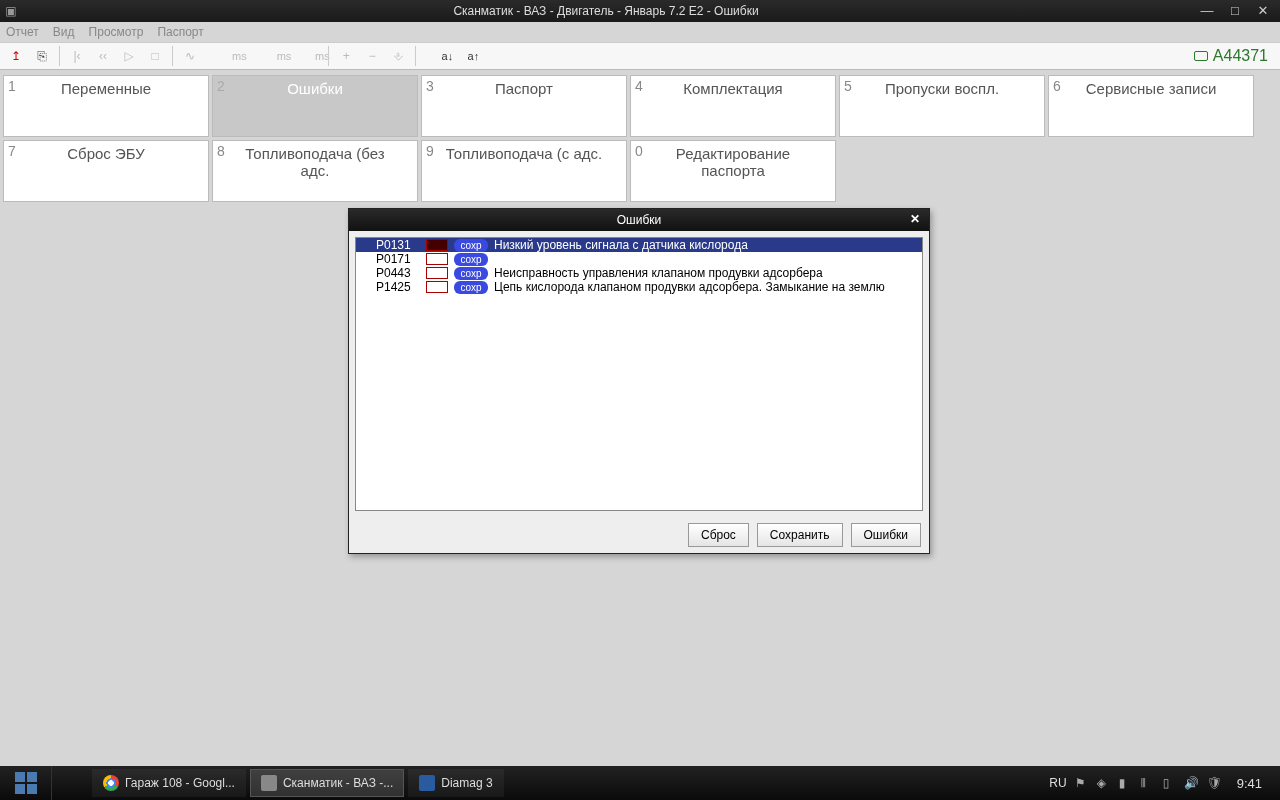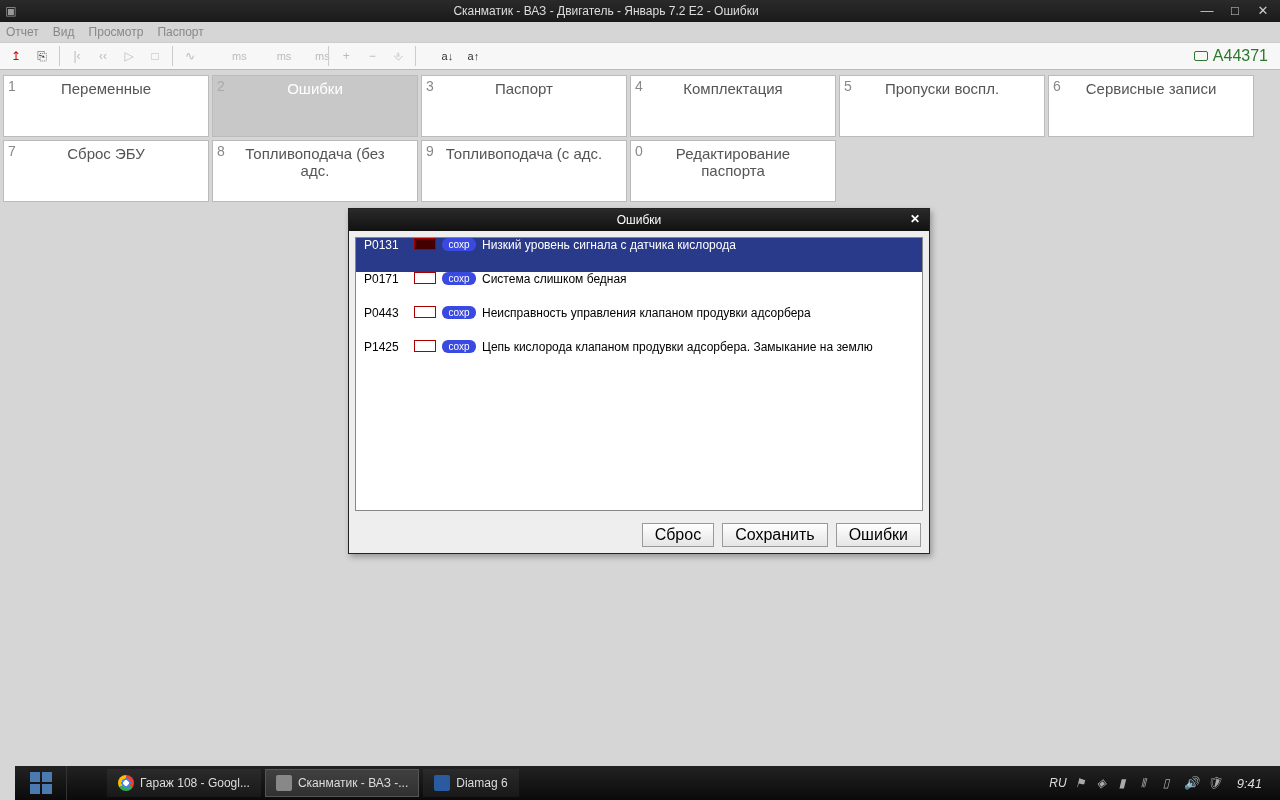--- a/index.html
+++ b/index.html
@@ -36,43 +36,43 @@
 .tab.active .num { color: #aaa; }
 
 
 .mainarea { position: absolute; left: 0; right: 0; top: 210px; bottom: 34px; background: #d6d6d6; }
 
 
 .modal { position: absolute; left: 348px; top: 208px; width: 582px; height: 346px; background: #eee; border: 1px solid #222; box-shadow: 2px 3px 6px rgba(0,0,0,.3); display: flex; flex-direction: column; }
 .modal-titlebar { height: 22px; background: linear-gradient(#2a2a2a,#111); color: #fff; font-size: 12px; display: flex; align-items: center; justify-content: center; position: relative; }
 .modal-close { position: absolute; right: 6px; top: 3px; width: 16px; height: 14px; color: #fff; font-weight: bold; font-size: 12px; text-align: center; cursor: pointer; }
 .modal-body { flex: 1; margin: 6px; background: #fff; border: 1px solid #888; overflow: auto; }
-.err-row { display: flex; align-items: flex-start; height: 34px; font-size: 12px; padding: 0 8px; gap: 6px; }
+.err-row { display: flex; align-items: center; height: 14px; font-size: 12px; padding: 0 20px; gap: 6px; }
 .err-row.sel { background: #2a3a8a; color: #fff; }
 .err-code { width: 44px; }
 .err-ind { width: 22px; height: 12px; border: 1px solid #a00; background: #fff; }
 .err-row.sel .err-ind { border-color: #a00; background: #400; }
 .err-tag { width: 34px; height: 13px; background: #3a4ae0; color: #fff; font-size: 10px; text-align: center; line-height: 13px; border-radius: 6px; }
 .err-desc { flex: 1; white-space: nowrap; overflow: hidden; }
 .modal-footer { height: 36px; display: flex; align-items: center; justify-content: flex-end; gap: 8px; padding: 0 8px; }
-.btn { height: 24px; padding: 0 12px; background: linear-gradient(#fff,#e5e5e5); border: 1px solid #999; font-size: 16px; cursor: pointer; }
-
-
-.taskbar { position: absolute; left: 15px; right: 0; bottom: 0; height: 34px; background: linear-gradient(#222,#0a0a0a); display: flex; align-items: center; color: #ddd; font-size: 12px; }
+.btn { height: 24px; padding: 0 12px; background: linear-gradient(#fff,#e5e5e5); border: 1px solid #999; font-size: 12px; cursor: pointer; }
+
+
+.taskbar { position: absolute; left: 0; right: 0; bottom: 0; height: 34px; background: linear-gradient(#222,#0a0a0a); display: flex; align-items: center; color: #ddd; font-size: 12px; }
 .start-btn { width: 52px; height: 34px; display: flex; align-items: center; justify-content: center; border-right: 1px solid #333; cursor: pointer; }
 .start-grid { width: 22px; height: 22px; display: grid; grid-template-columns: 1fr 1fr; grid-template-rows: 1fr 1fr; gap: 2px; }
 .start-grid div { background: #4a7ab0; }
 .tb-spacer1 { width: 40px; }
 .task-item { height: 28px; padding: 0 10px; display: flex; align-items: center; gap: 6px; border: 1px solid transparent; background: rgba(255,255,255,.05); margin-right: 4px; cursor: pointer; max-width: 160px; white-space: nowrap; overflow: hidden; }
 .task-item.active { background: rgba(255,255,255,.15); border: 1px solid #555; }
 .task-icon { width: 16px; height: 16px; background: #888; border-radius: 2px; flex-shrink: 0; }
 .task-icon.chrome { background: radial-gradient(circle, #fff 25%, #4285f4 26% 40%, transparent 41%), conic-gradient(#ea4335 0 120deg, #34a853 120deg 240deg, #fbbc05 240deg 360deg); border-radius: 50%; }
 .task-icon.blue { background: #2a5aa0; }
 .taskbar .spacer { flex: 1; }
-.tray { display: flex; align-items: center; gap: 8px; padding: 0 10px; font-style: italic; }
+.tray { display: flex; align-items: center; gap: 8px; padding: 0 10px; }
 .tray-icon { width: 14px; height: 14px; color: #aaa; font-size: 12px; }
 .clock { font-size: 13px; padding: 0 8px; }
 </style>
 </head>
 <body>
 
 <div class="titlebar">
   <div class="app-icon">▣</div>
   <div class="title">Сканматик - ВАЗ - Двигатель - Январь 7.2 E2 - Ошибки</div>
   <div class="win-controls">
@@ -174,21 +174,20 @@
       <div class="err-row sel">
         <span class="err-code">P0131</span>
         <span class="err-ind"></span>
         <span class="err-tag">сохр</span>
         <span class="err-desc">Низкий уровень сигнала с датчика кислорода</span>
       </div>
       <div class="err-row">
         <span class="err-code">P0171</span>
         <span class="err-ind"></span>
         <span class="err-tag">сохр</span>
-        <span class="err-desc">Система слишком бедная</span>
       </div>
       <div class="err-row">
         <span class="err-code">P0443</span>
         <span class="err-ind"></span>
         <span class="err-tag">сохр</span>
         <span class="err-desc">Неисправность управления клапаном продувки адсорбера</span>
       </div>
       <div class="err-row">
         <span class="err-code">P1425</span>
         <span class="err-ind"></span>
@@ -217,21 +216,21 @@
       <div class="task-item">
         <div class="task-icon chrome"></div>
         <span>Гараж 108 - Googl...</span>
       </div>
       <div class="task-item active">
         <div class="task-icon grey"></div>
         <span>Сканматик - ВАЗ -...</span>
       </div>
       <div class="task-item">
         <div class="task-icon blue"></div>
-        <span>Diamag 6</span>
+        <span>Diamag 3</span>
       </div>
     </div>
   <div class="spacer"></div>
   <div class="tray">
     <span>RU</span>
     <span class="tray-icon">⚑</span>
     <span class="tray-icon">◈</span>
     <span class="tray-icon">▮</span>
     <span class="tray-icon">⫴</span>
     <span class="tray-icon">▯</span>

